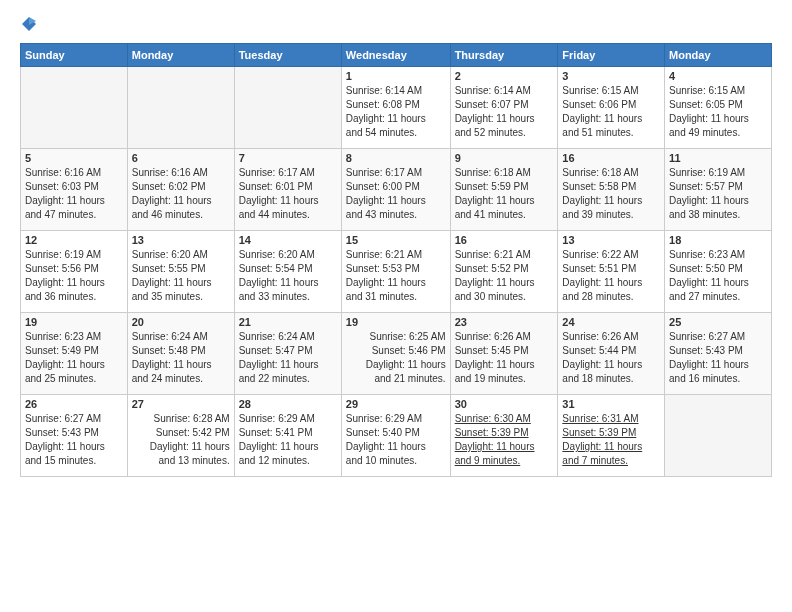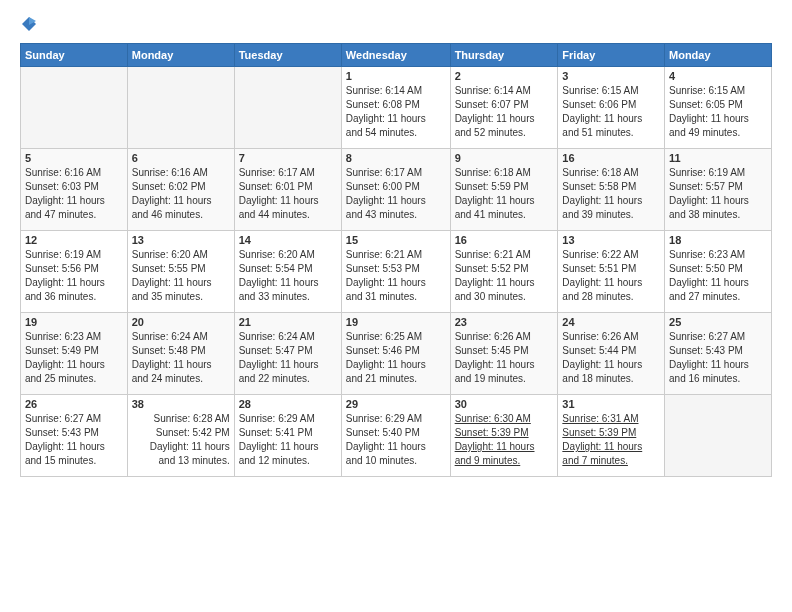--- a/index.html
+++ b/index.html
@@ -273,21 +273,21 @@
           </td>
           <td>
             <div class="day-number">21</div>
             <div class="day-info" style="white-space: pre-line;">Sunrise: 6:24 AM
 Sunset: 5:47 PM
 Daylight: 11 hours
 and 22 minutes.</div>
           </td>
           <td>
             <div class="day-number">19</div>
-            <div class="day-info" style="white-space: pre-line;">Sunrise: 6:25 AM
+            <div class="day-info" style="white-space: pre-line; text-align: right;">Sunrise: 6:25 AM
 Sunset: 5:46 PM
 Daylight: 11 hours
 and 21 minutes.</div>
           </td>
           <td>
             <div class="day-number">23</div>
             <div class="day-info" style="white-space: pre-line;">Sunrise: 6:26 AM
 Sunset: 5:45 PM
 Daylight: 11 hours
 and 19 minutes.</div>
@@ -309,21 +309,21 @@
         </tr>
         <tr>
           <td>
             <div class="day-number">26</div>
             <div class="day-info" style="white-space: pre-line;">Sunrise: 6:27 AM
 Sunset: 5:43 PM
 Daylight: 11 hours
 and 15 minutes.</div>
           </td>
           <td>
-            <div class="day-number">38</div>
+            <div class="day-number">27</div>
             <div class="day-info" style="white-space: pre-line; text-align: right;">Sunrise: 6:28 AM
 Sunset: 5:42 PM
 Daylight: 11 hours
 and 13 minutes.</div>
           </td>
           <td>
             <div class="day-number">28</div>
             <div class="day-info" style="white-space: pre-line;">Sunrise: 6:29 AM
 Sunset: 5:41 PM
 Daylight: 11 hours

